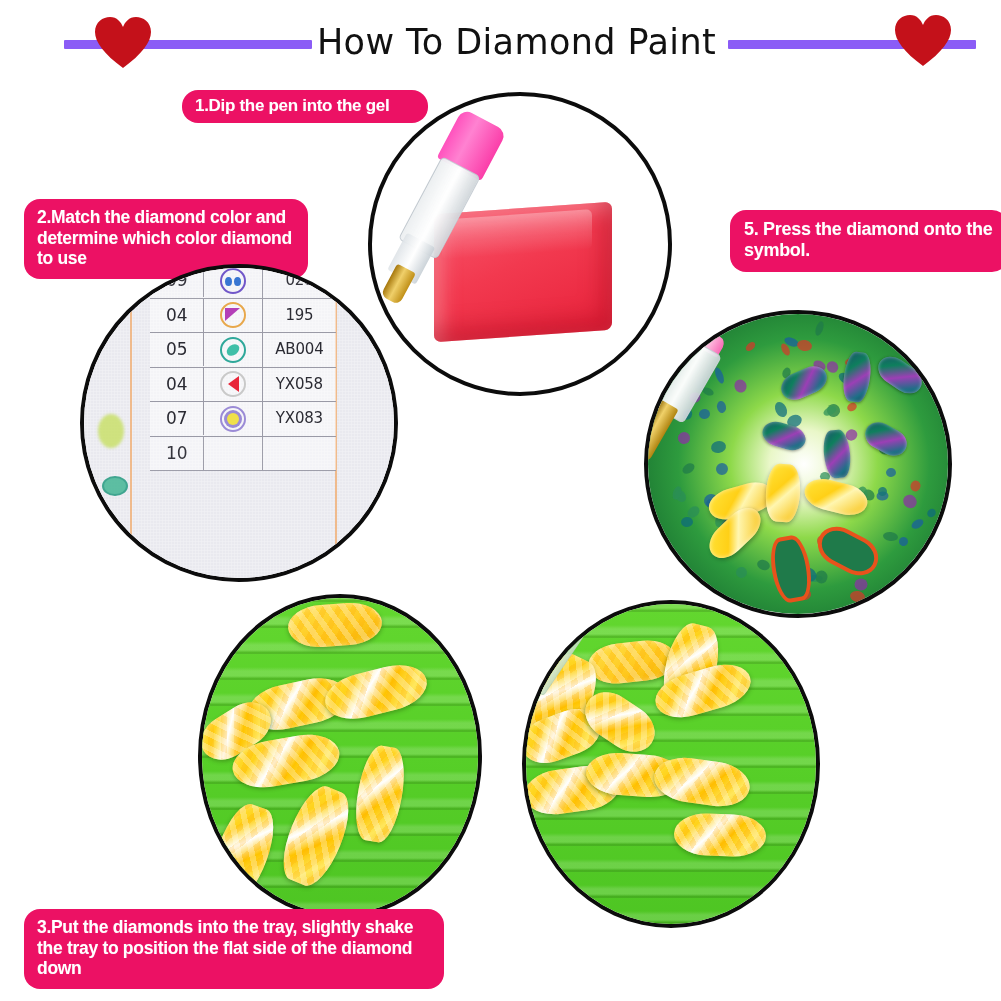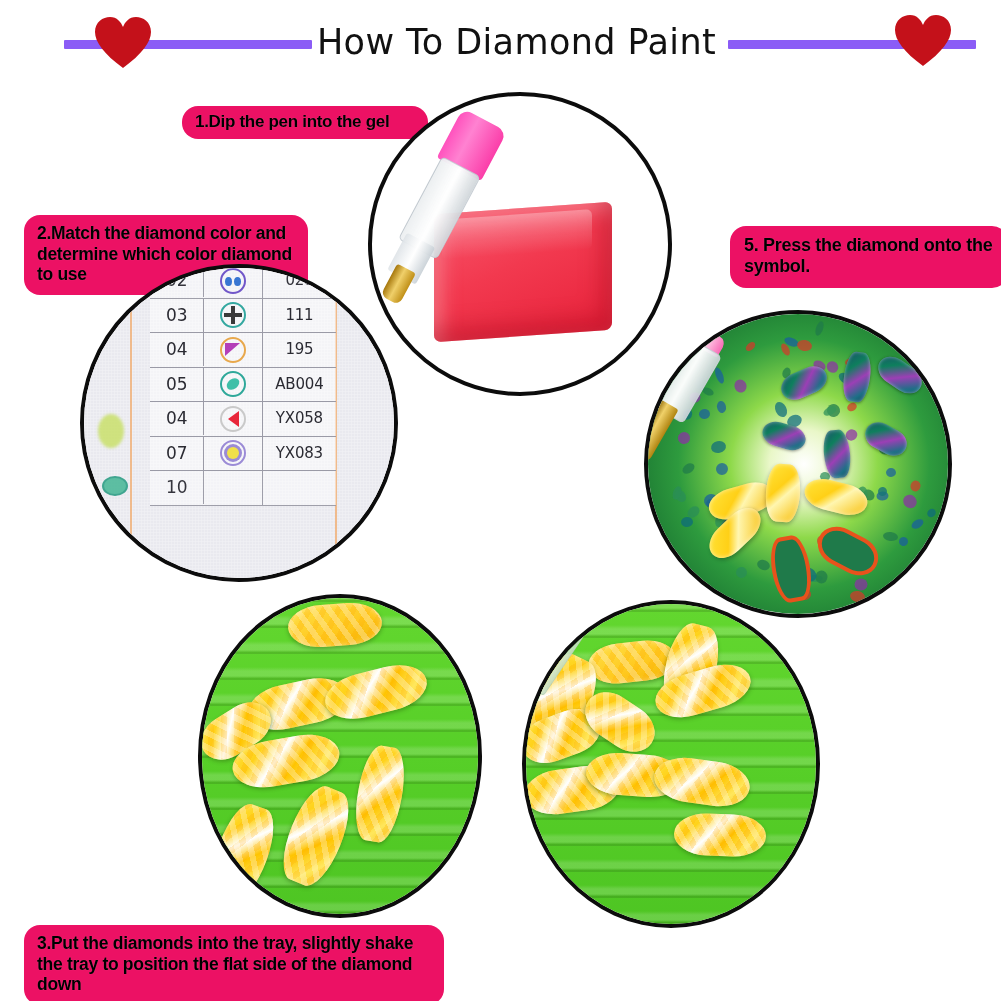--- a/index.html
+++ b/index.html
@@ -21,25 +21,24 @@
 
   .title{
     position:absolute;left:0;right:0;top:22px;text-align:center;
     font-family:"DejaVu Sans", sans-serif;
     font-size:35px;font-weight:400;letter-spacing:.4px;color:#111;
     white-space:nowrap;
   }
 
   
   .label{
-    position:absolute;background:#ec1164;color:#000000;border-radius:16px;
+    position:absolute;background:#ec1164;color:#ffffff;border-radius:16px;
     font-weight:bold;line-height:1.18;letter-spacing:-.3px;
     font-size:17.5px;padding:7px 14px 8px 14px;box-sizing:border-box;
     text-shadow:0 0 1px rgba(255,255,255,.25);
-    margin-top:16px;
   }
   #label-1{left:166px;top:90px;width:246px;font-size:17px;padding:6px 13px 7px;}
   #label-2{left:8px;top:199px;width:284px;font-size:17.5px;padding:8px 13px 10px;}
   #label-5{left:714px;top:210px;width:278px;font-size:18px;padding:9px 14px 11px;}
   #label-3{left:8px;top:909px;width:420px;font-size:17.5px;padding:8px 13px 10px;}
   #label-4{left:566px;top:920px;width:418px;font-size:17.5px;padding:8px 13px 10px;}
 
   
   .bubble{position:absolute;border:4px solid #0c0c0c;overflow:hidden;background:#fff;}
   .bubble .inner{position:absolute;inset:0;overflow:hidden;}
@@ -189,38 +188,28 @@
 
   <div class="bubble" id="bubble-2">
     <div class="inner">
       <div class="chart-sheet">
         <div class="guide g1"></div>
         <div class="guide g2"></div>
         <div class="stray s1"></div>
         <div class="stray s2"></div>
         <div class="chart-table" id="chart-table">
             <div class="crow" style="opacity: 0.95;">
-              <span class="c-no">02</span>
+              <span class="c-no">09</span>
               <span class="c-sym">
                 <span class="sym" style="border: 2px solid rgb(106, 79, 199);">
                   <span style="position:absolute;left:3px;top:7px;width:7px;height:9px;border-radius:50%;background:#2f6fd0;"></span>
                   <span style="position:absolute;left:12px;top:7px;width:7px;height:9px;border-radius:50%;background:#2f6fd0;"></span>
                 </span>
               </span>
               <span class="c-code">028</span>
-            </div>
-            <div class="crow">
-              <span class="c-no">03</span>
-              <span class="c-sym">
-                <span class="sym" style="border: 2px solid rgb(52, 168, 160);">
-                  <span style="position:absolute;left:9px;top:2px;width:4px;height:18px;background:#3a3a3a;"></span>
-                  <span style="position:absolute;left:2px;top:9px;width:18px;height:4px;background:#3a3a3a;"></span>
-                </span>
-              </span>
-              <span class="c-code">111</span>
             </div>
             <div class="crow">
               <span class="c-no">04</span>
               <span class="c-sym">
                 <span class="sym" style="border: 2px solid rgb(232, 168, 76);">
                   <span style="position:absolute;left:3px;top:4px;width:0;height:0;border-left:15px solid #b43fb8;border-bottom:13px solid transparent;"></span>
                 </span>
               </span>
               <span class="c-code">195</span>
             </div>

